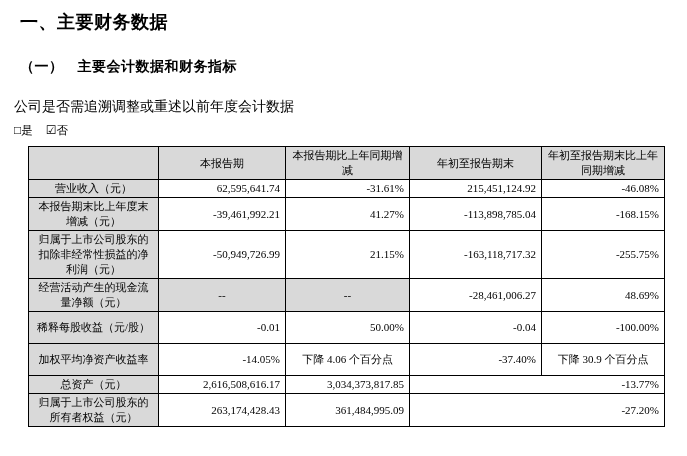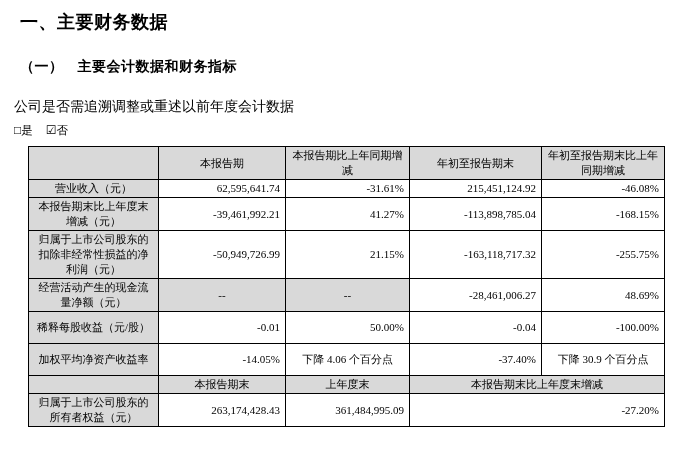--- a/index.html
+++ b/index.html
@@ -131,27 +131,27 @@
   </tr>
 
   <tr style="height:32px">
     <td class="shade lbl">加权平均净资产收益率</td>
     <td class="num">-14.05%</td>
     <td class="ctr">下降 4.06 个百分点</td>
     <td class="num">-37.40%</td>
     <td class="ctr">下降 30.9 个百分点</td>
   </tr>
 
-  <tr style="height:16px">
-    <th class="shade"></th>
-    <th class="shade hdr">本报告期末</th>
-    <th class="shade hdr">上年度末</th>
-    <th class="shade hdr" colspan="2">本报告期末比上年度末增减</th>
+
+  <tr style="height:18px">
+    <td class="shade lbl">总资产（元）</td>
+    <td class="num bold">2,616,508,616.17</td>
+    <td class="num">3,034,373,817.85</td>
+    <td class="num" colspan="2">-13.77%</td>
   </tr>
-
 
   <tr style="height:32px">
     <td class="shade lbl">归属于上市公司股东的所有者权益（元）</td>
     <td class="num bold">263,174,428.43</td>
     <td class="num">361,484,995.09</td>
     <td class="num" colspan="2">-27.20%</td>
   </tr>
 </tbody>
   </table>
 

